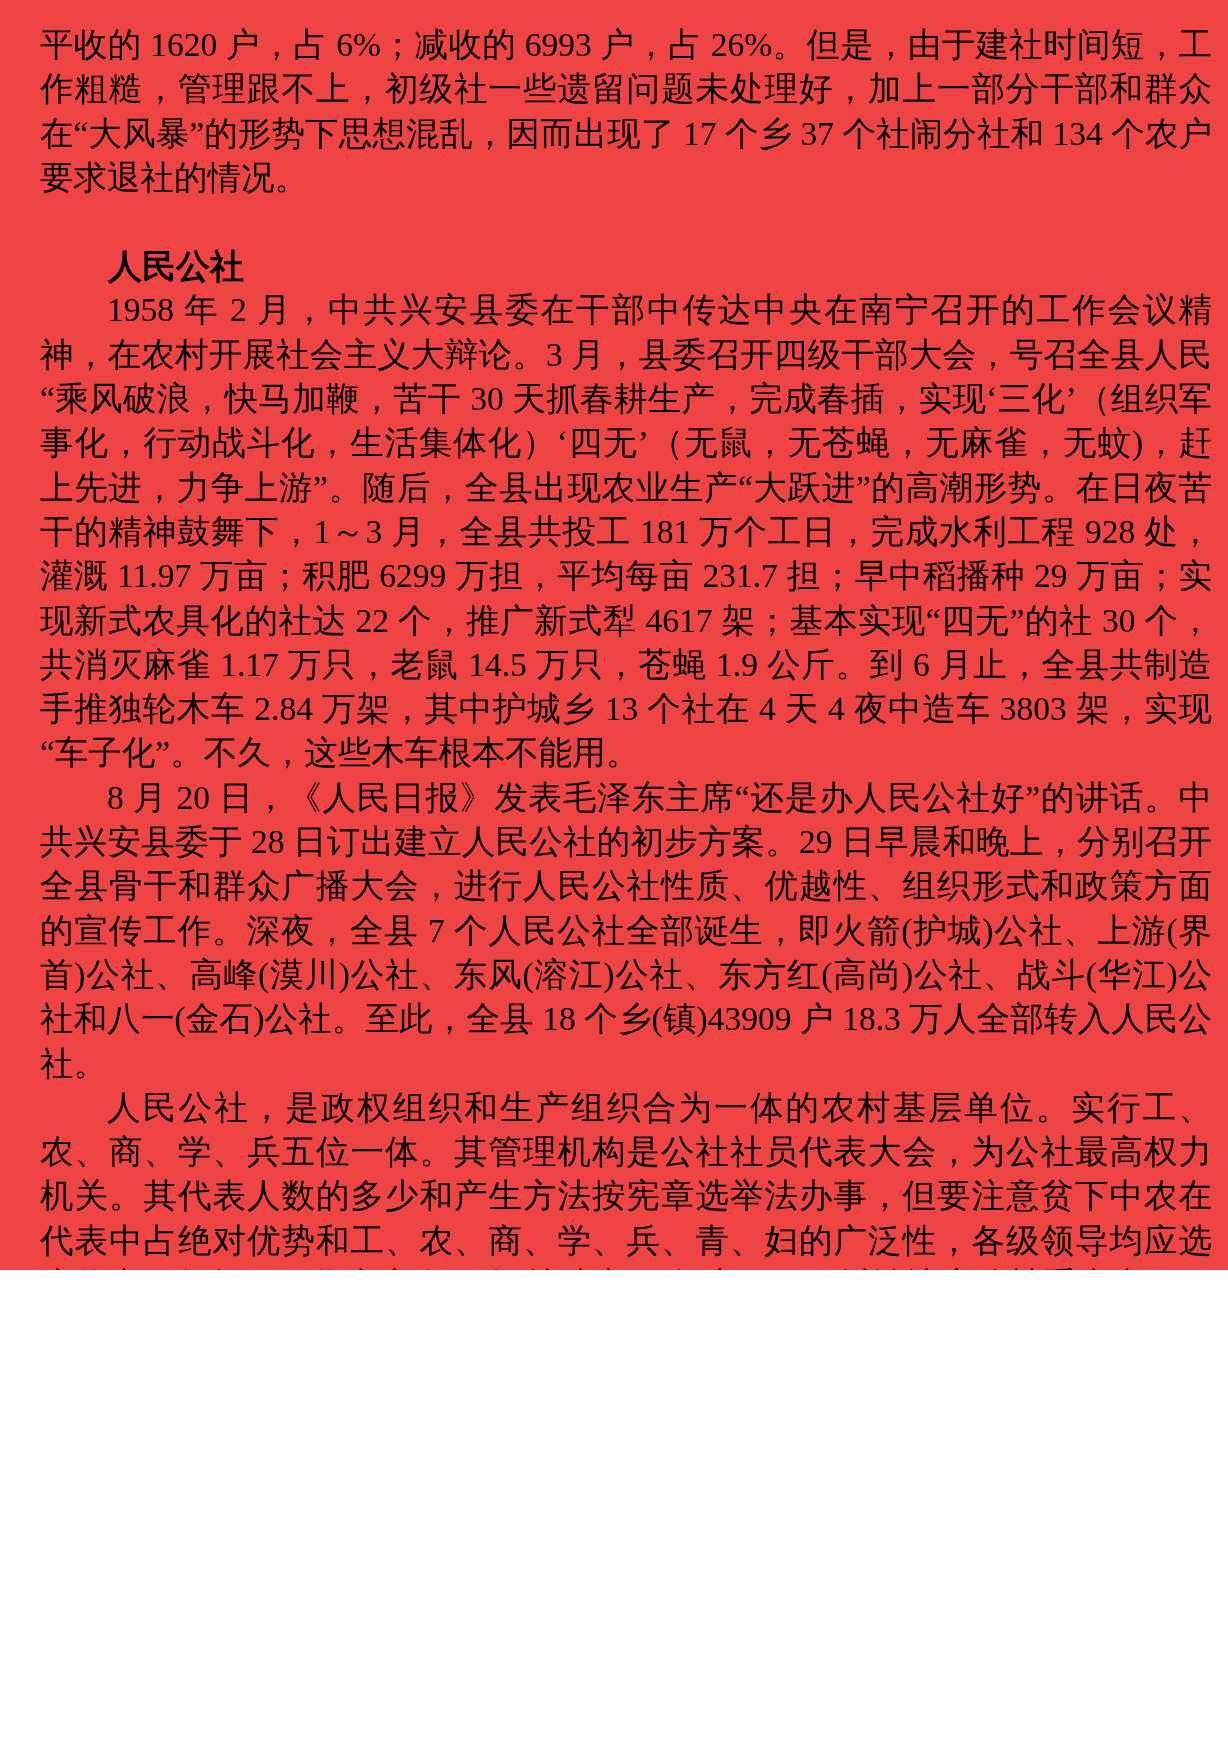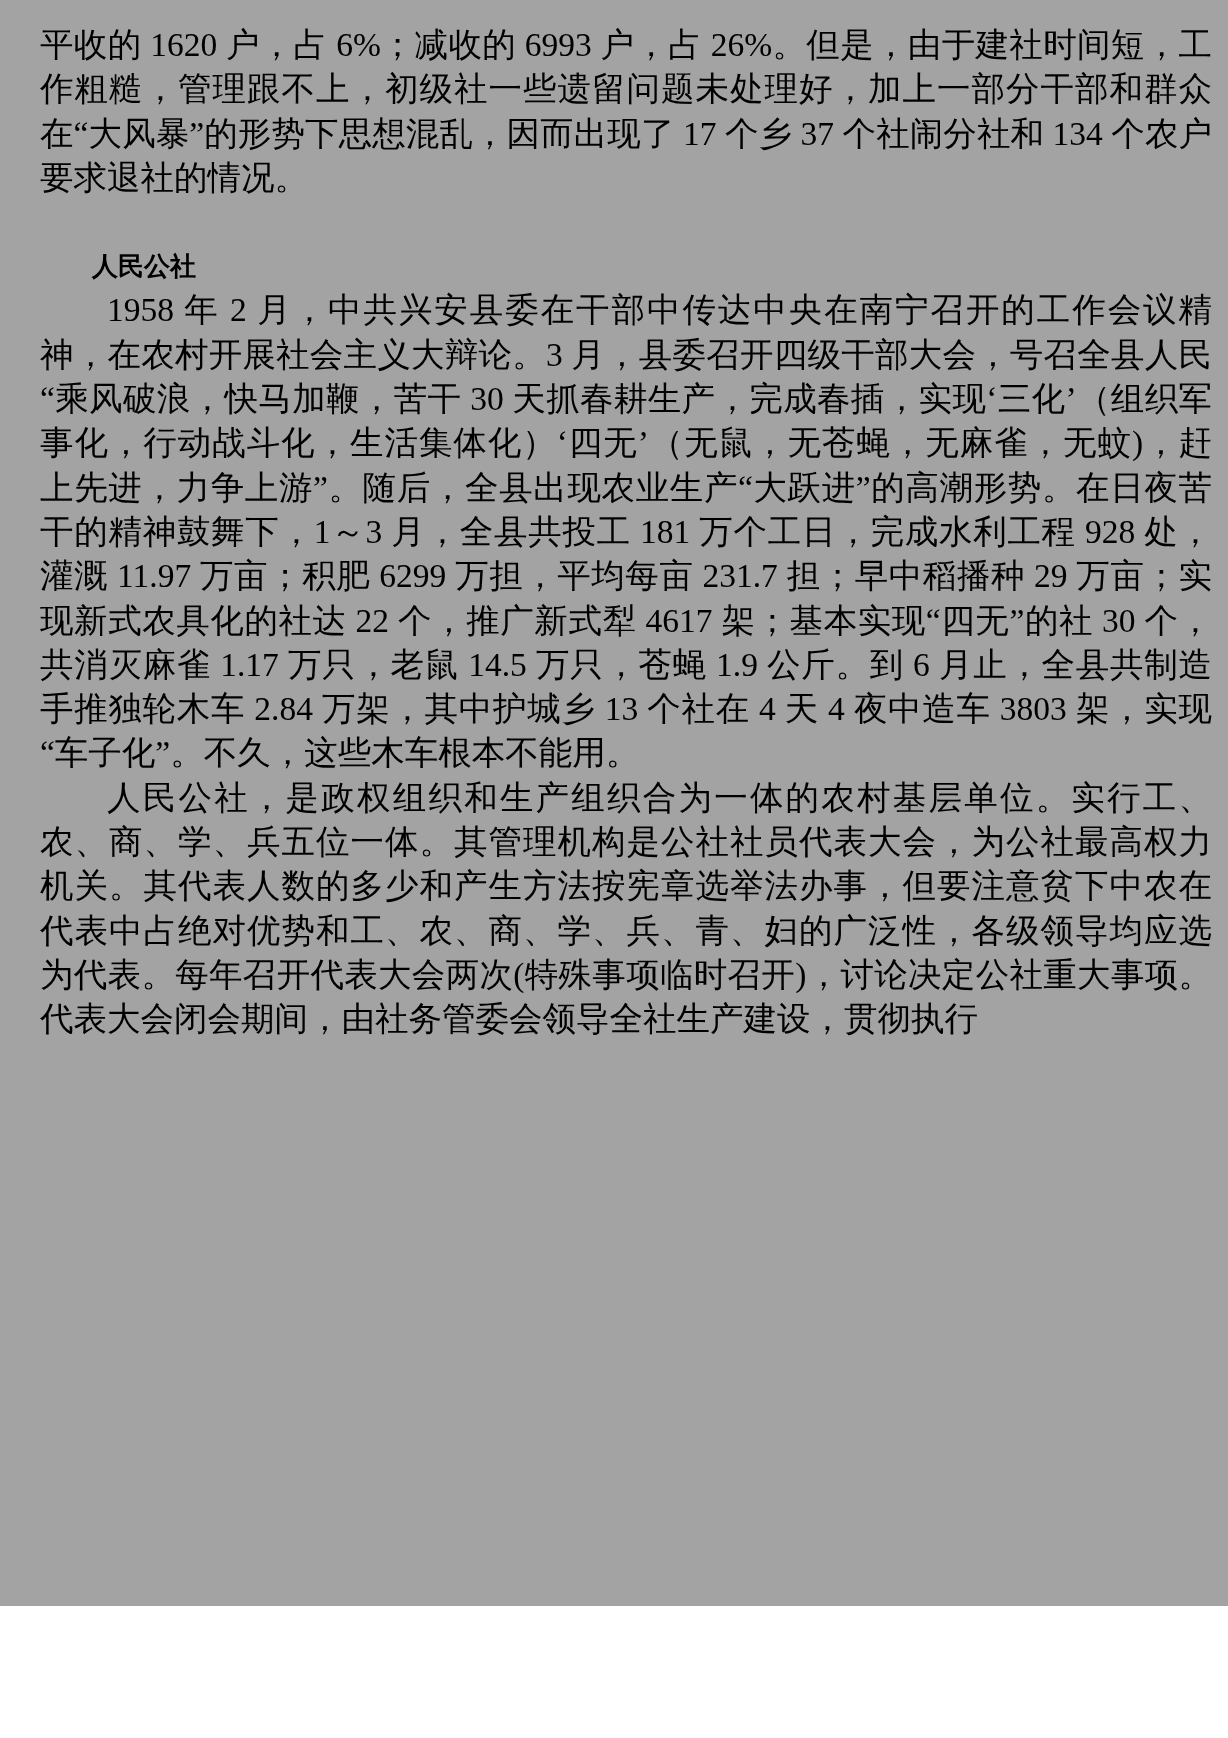--- a/index.html
+++ b/index.html
@@ -3,54 +3,55 @@
 <meta charset="utf-8">
 <style>
   html, body {
     margin: 0;
     padding: 0;
     background: #ffffff;
   }
   .page {
     position: relative;
     width: 1228px;
-    height: 1606px;
+    height: 1270px;
     box-sizing: border-box;
-    background: #a3a3a3;
+    background: #ef4444;
     color: #000000;
     padding: 23px 16px 0 40px;
     overflow: hidden;
     font-family: "Liberation Serif", "DejaVu Serif", serif;
     font-size: 33.5px;
     line-height: 44.3px;
     text-align: justify;
   }
   .para {
     margin: 0;
     word-break: break-all;
   }
   .para.indent {
     text-indent: 2em;
   }
   .section-heading {
     margin: 44px 0 0 0;
     text-indent: 2em;
     font-family: "Liberation Sans", "DejaVu Sans", sans-serif;
     font-weight: 700;
-    font-size: 26px;
+    font-size: 34px;
     line-height: 44.3px;
     text-align: left;
   }
 </style>
 </head>
 <body>
 
 <div class="page">
   <p class="para">平收的 1620 户，占 6%；减收的 6993 户，占 26%。但是，由于建社时间短，工作粗糙，管理跟不上，初级社一些遗留问题未处理好，加上一部分干部和群众在“大风暴”的形势下思想混乱，因而出现了 17 个乡 37 个社闹分社和 134 个农户要求退社的情况。</p>
 
 
   <h2 class="section-heading">人民公社</h2>
 
   <p class="para indent">1958 年 2 月，中共兴安县委在干部中传达中央在南宁召开的工作会议精神，在农村开展社会主义大辩论。3 月，县委召开四级干部大会，号召全县人民“乘风破浪，快马加鞭，苦干 30 天抓春耕生产，完成春插，实现‘三化’（组织军事化，行动战斗化，生活集体化）‘四无’（无鼠，无苍蝇，无麻雀，无蚊)，赶上先进，力争上游”。随后，全县出现农业生产“大跃进”的高潮形势。在日夜苦干的精神鼓舞下，1～3 月，全县共投工 181 万个工日，完成水利工程 928 处，灌溉 11.97 万亩；积肥 6299 万担，平均每亩 231.7 担；早中稻播种 29 万亩；实现新式农具化的社达 22 个，推广新式犁 4617 架；基本实现“四无”的社 30 个，共消灭麻雀 1.17 万只，老鼠 14.5 万只，苍蝇 1.9 公斤。到 6 月止，全县共制造手推独轮木车 2.84 万架，其中护城乡 13 个社在 4 天 4 夜中造车 3803 架，实现“车子化”。不久，这些木车根本不能用。</p>
 
+  <p class="para indent">8 月 20 日，《人民日报》发表毛泽东主席“还是办人民公社好”的讲话。中共兴安县委于 28 日订出建立人民公社的初步方案。29 日早晨和晚上，分别召开全县骨干和群众广播大会，进行人民公社性质、优越性、组织形式和政策方面的宣传工作。深夜，全县 7 个人民公社全部诞生，即火箭(护城)公社、上游(界首)公社、高峰(漠川)公社、东风(溶江)公社、东方红(高尚)公社、战斗(华江)公社和八一(金石)公社。至此，全县 18 个乡(镇)43909 户 18.3 万人全部转入人民公社。</p>
 
   <p class="para indent">人民公社，是政权组织和生产组织合为一体的农村基层单位。实行工、农、商、学、兵五位一体。其管理机构是公社社员代表大会，为公社最高权力机关。其代表人数的多少和产生方法按宪章选举法办事，但要注意贫下中农在代表中占绝对优势和工、农、商、学、兵、青、妇的广泛性，各级领导均应选为代表。每年召开代表大会两次(特殊事项临时召开)，讨论决定公社重大事项。代表大会闭会期间，由社务管委会领导全社生产建设，贯彻执行</p>
 </div>
 
 </body></html>

